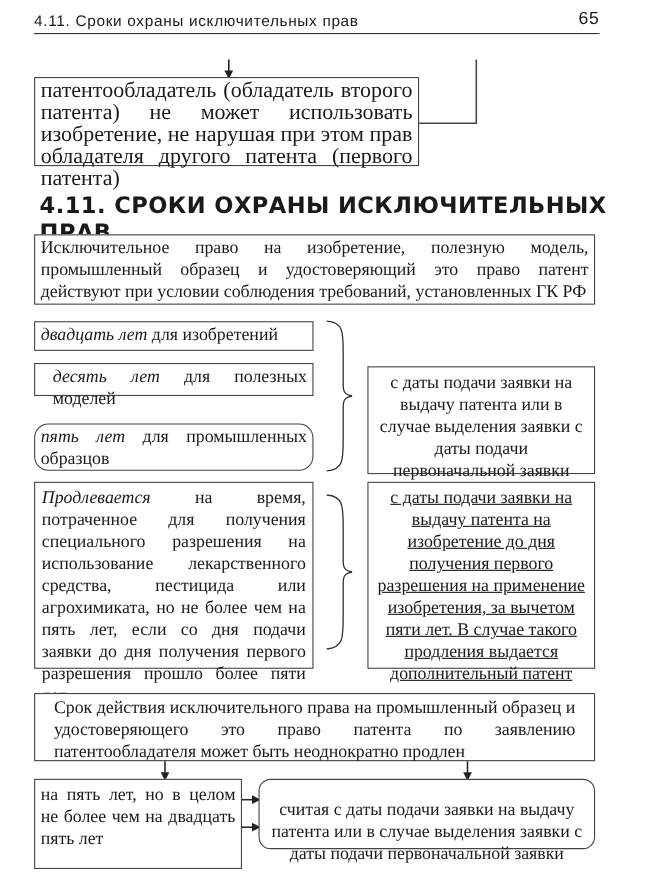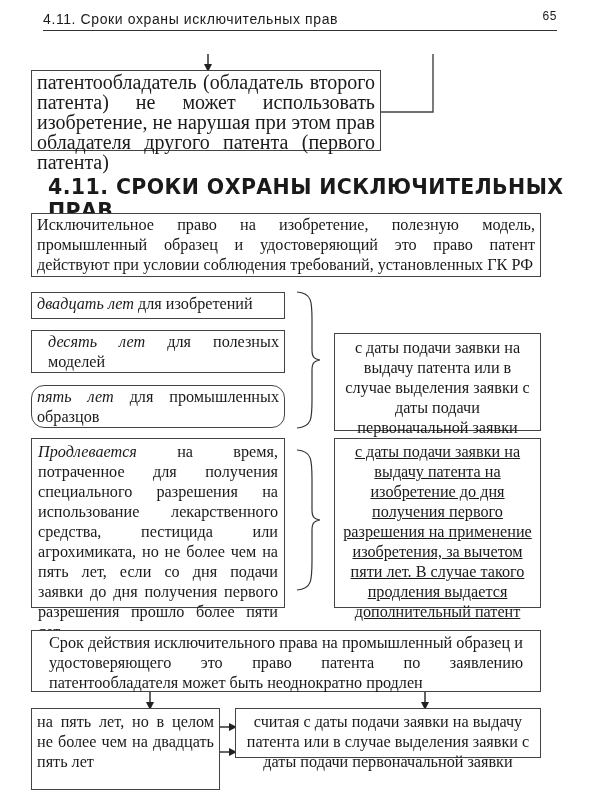--- a/index.html
+++ b/index.html
@@ -1,20 +1,20 @@
 <!DOCTYPE html>
 <html><head>
 <meta charset="utf-8">
 <style>
   html,body{margin:0;padding:0;background:#fff;}
   body{width:600px;height:800px;position:relative;overflow:hidden;color:#1a1a1a;}
-  .abs{position:absolute;margin-left:12px;}
+  .abs{position:absolute;}
   .running-head{left:31px;top:8px;width:514px;height:22px;border-bottom:1.5px solid #333;font-family:"Liberation Sans",sans-serif;font-size:14px;letter-spacing:0.6px;}
   .running-head .title{position:absolute;left:0;top:3px;}
-  .running-head .pnum{position:absolute;right:0;top:1px;font-size:12px;}
+  .running-head .pnum{position:absolute;right:0;top:1px;font-size:16px;}
   .box{position:absolute;border:1.4px solid #444;box-sizing:border-box;font-family:"Liberation Serif",serif;font-size:16.2px;line-height:20px;padding:1px 5px;background:#fff;}
   .box.just{text-align:justify;text-align-last:left;}
   .box.center{text-align:center;}
   .box i{font-style:italic;}
   .section-title{left:36px;top:175px;font-family:"DejaVu Sans",sans-serif;font-weight:bold;font-size:20.5px;letter-spacing:0.4px;}
   svg.lines{position:absolute;left:0;top:0;}
 </style>
 </head>
 <body>
 
@@ -51,21 +51,21 @@
 
 <div class="abs section-title">4.11. СРОКИ ОХРАНЫ ИСКЛЮЧИТЕЛЬНЫХ ПРАВ</div>
 
 <div class="box just" style="left:31px;top:213px;width:510px;height:64px;">
   <span>Исключительное право на изобретение, полезную модель, промышленный образец и удостоверяющий это право патент действуют при условии соблюдения требований, установленных ГК РФ</span>
 </div>
 
 <div class="box just" style="left:31px;top:292px;width:254px;height:27px;">
   <i>двадцать лет</i><span> для изобретений</span>
 </div>
-<div class="box just" style="left:31px;top:330px;width:254px;height:43px;padding-left:16px;">
+<div class="box just" style="left:31px;top:330px;width:254px;height:30px;padding-left:16px;">
   <i>десять лет</i><span> для полезных моделей</span>
 </div>
 <div class="box just" style="left:31px;top:385px;width:254px;height:43px;border-radius:13px;">
   <i>пять лет</i><span> для промышленных образцов</span>
 </div>
 
 <div class="box center" style="left:334px;top:311px;width:207px;height:98px;padding:4px 8px;margin-top:22px;">
   <span>с даты подачи заявки на выдачу патента или в случае выделения заявки с даты подачи первоначальной заявки</span>
 </div>
 
@@ -78,15 +78,15 @@
 </div>
 
 <div class="box just" style="left:31px;top:630px;width:510px;height:62px;padding:2px 17px;">
   <span>Срок действия исключительного права на промышленный образец и удостоверяющего это право патента по заявлению патентообладателя может быть неоднократно продлен</span>
 </div>
 
 <div class="box just" style="left:31px;top:708px;width:189px;height:82px;padding:3px 5px;">
   <span>на пять лет, но в целом не более чем на двадцать пять лет</span>
 </div>
 
-<div class="box center" style="left:235px;top:708px;width:306px;height:50px;padding:3px 5px;">
+<div class="box center" style="left:235px;top:708px;width:306px;height:64px;padding:17px 5px;border-radius:11px;">
   <span>считая с даты подачи заявки на выдачу патента или в случае выделения заявки с даты подачи первоначальной заявки</span>
 </div>
 
 </body></html>

